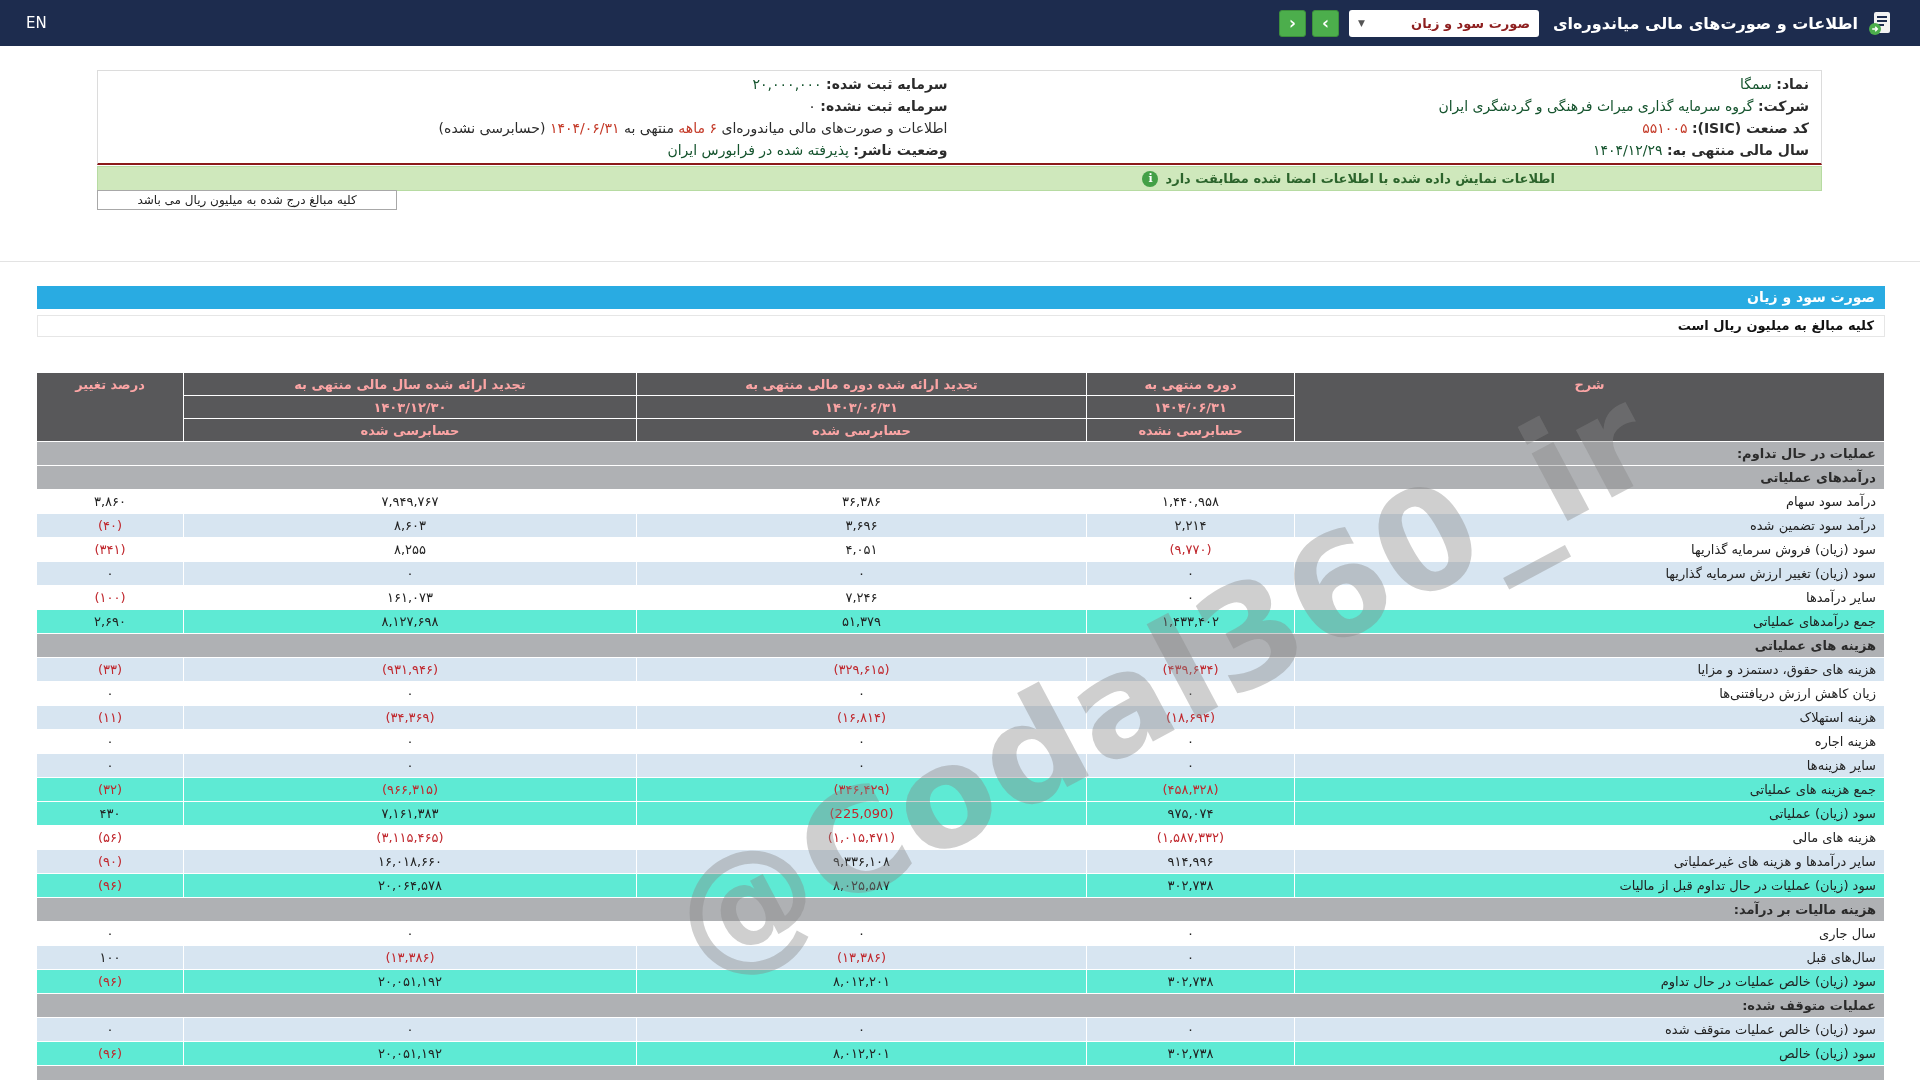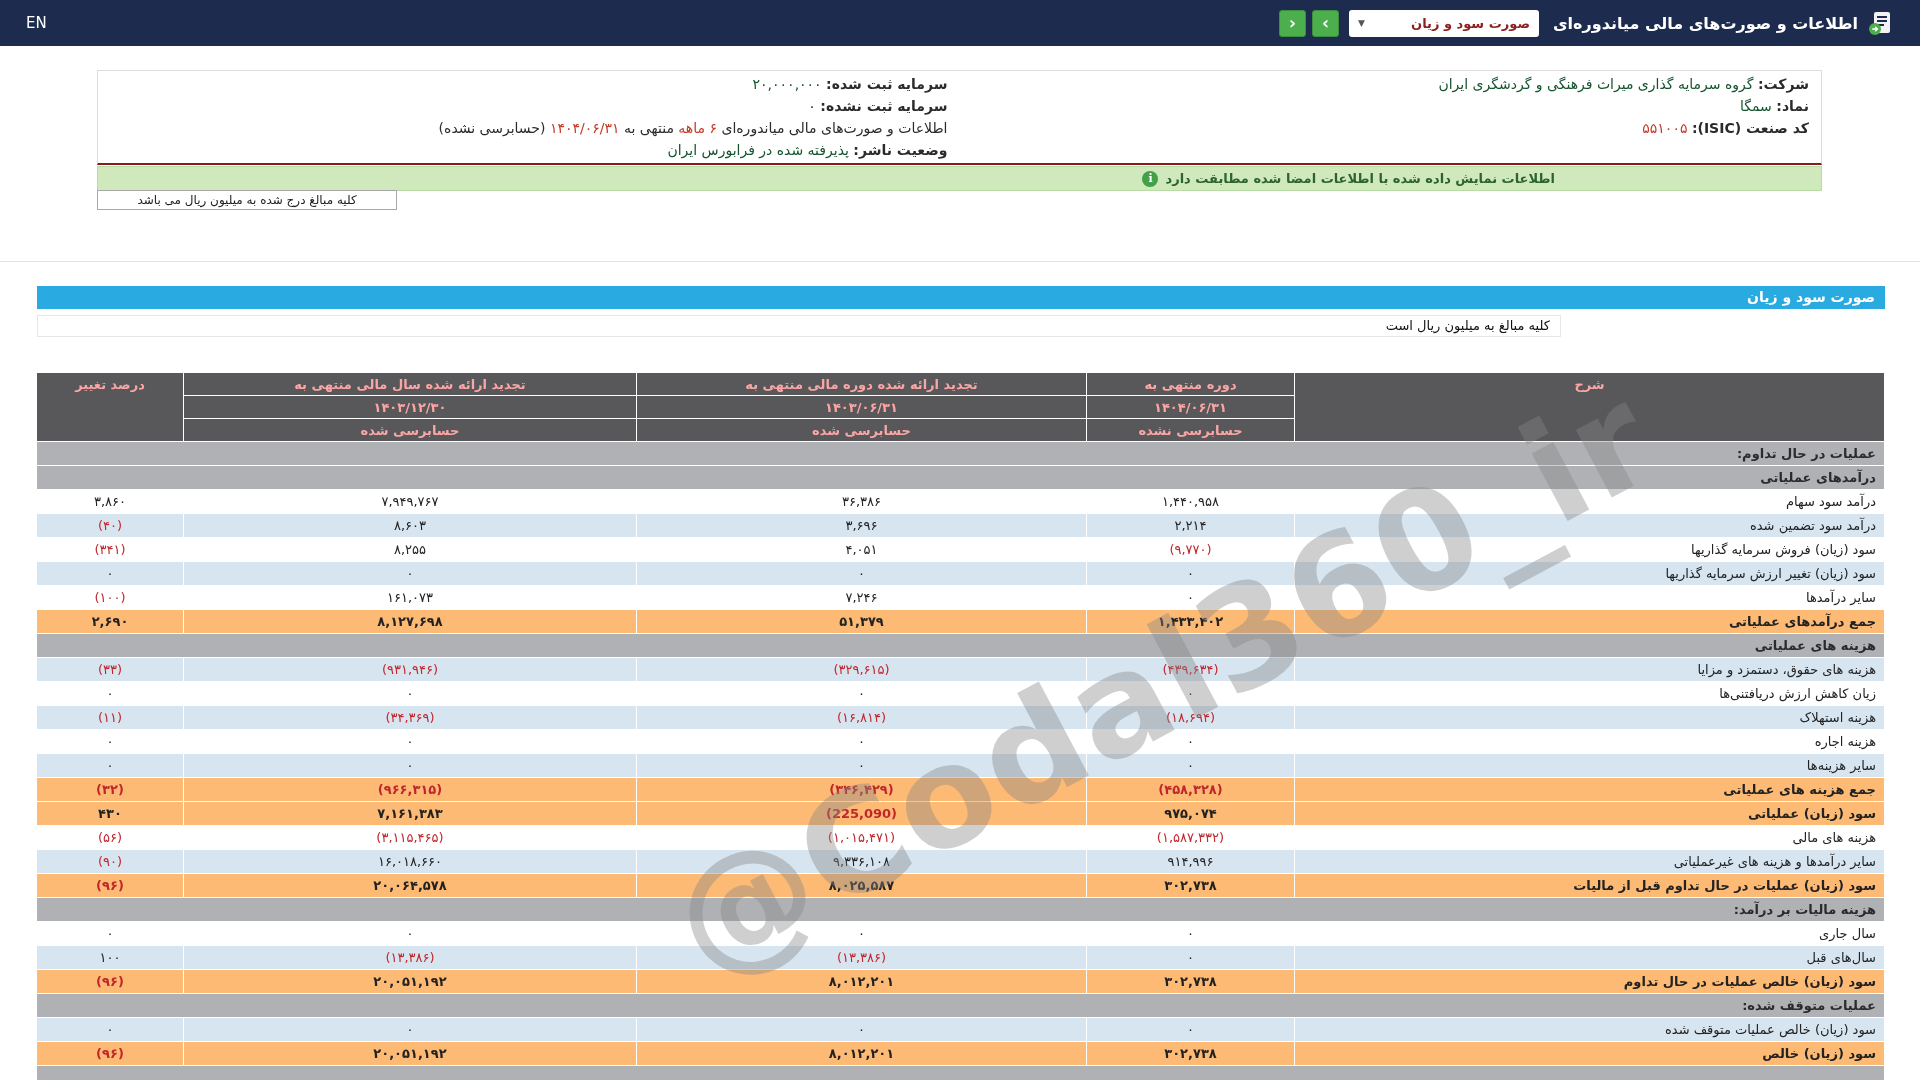--- a/index.html
+++ b/index.html
@@ -70,41 +70,41 @@
 
   .zone-divider { position:absolute; top:261px; left:0; width:1920px; border-top:1px solid #e3e3e3; }
 
   
   .report-title-bar {
     position:absolute; top:286px; left:37px; width:1848px; height:23px;
     background:#29abe2; color:#fff; font-size:14px; font-weight:bold;
     line-height:23px; padding:0 10px; text-align:right;
   }
   .units-note {
-    position:absolute; top:315px; left:37px; width:1524px; height:22px;
+    position:absolute; top:315px; left:37px; width:1848px; height:22px;
     border:1px solid #e6e6e6; background:#fff;
-    color:#111; font-size:13px; font-weight:normal; line-height:20px; padding:0 10px; text-align:right;
+    color:#111; font-size:13px; font-weight:bold; line-height:20px; padding:0 10px; text-align:right;
   }
 
   
   .table-wrap { position:absolute; top:372px; left:37px; width:1848px; }
   table { width:100%; border-collapse:collapse; table-layout:fixed; direction:rtl; }
   th, td {
     border:1px solid #ffffff; font-size:13px; padding:0 8px;
     overflow:hidden; white-space:nowrap;
   }
   thead th { background:#58585a; color:#fca5a5; font-weight:bold; height:23px; text-align:center; }
   th.corner { vertical-align:top; padding-top:4px; }
   th.dt { direction:ltr; }
   tbody td { height:24px; color:#222; }
   td.cell-desc { text-align:right; }
   td.cell-num { text-align:center; direction:ltr; }
   tr.plain td { background:#ffffff; }
   tr.alt td { background:#d7e5f1; }
-  tr.total td { background:#fdba74; font-weight:bold; }
+  tr.total td { background:#5eead4; font-weight:normal; }
   tr.section td { background:#afb1b4; color:#2b2b2b; font-weight:bold; text-align:right; }
   td.neg { color:#c0272d; }
 
   
   .watermark {
     position:absolute; left:620px; top:600px;
     transform:rotate(-28deg);
     font-size:140px; font-weight:bold; letter-spacing:2px;
     color:rgba(135,135,135,0.4);
     pointer-events:none; direction:ltr; white-space:nowrap; z-index:6;
@@ -133,30 +133,34 @@
     </div>
     <button class="nav-btn">›</button>
     <button class="nav-btn">‹</button>
     <div class="spacer"></div>
     <span class="lang">EN</span>
   </header>
 
   <section class="info-panel">
     <div class="info-col">
       <div class="info-row">
+        <span class="lbl">نماد:</span>
+        <span class="val maroon">سمگا</span>
+      </div>
+      <div class="info-row">
         <span class="lbl">شرکت:</span>
         <span class="val maroon">گروه سرمایه گذاری میراث فرهنگی و گردشگری ایران</span>
       </div>
       <div class="info-row">
-        <span class="lbl">نماد:</span>
-        <span class="val maroon">سمگا</span>
-      </div>
-      <div class="info-row">
         <span class="lbl">کد صنعت (ISIC):</span>
         <span class="val red num-val">۵۵۱۰۰۵</span>
+      </div>
+      <div class="info-row">
+        <span class="lbl">سال مالی منتهی به:</span>
+        <span class="val maroon num-val">۱۴۰۴/۱۲/۲۹</span>
       </div>
     </div>
     <div class="info-col">
       <div class="info-row">
         <span class="lbl">سرمایه ثبت شده:</span>
         <span class="val maroon num-val">۲۰,۰۰۰,۰۰۰</span>
       </div>
       <div class="info-row">
         <span class="lbl">سرمایه ثبت نشده:</span>
         <span class="val num-val">۰</span>

